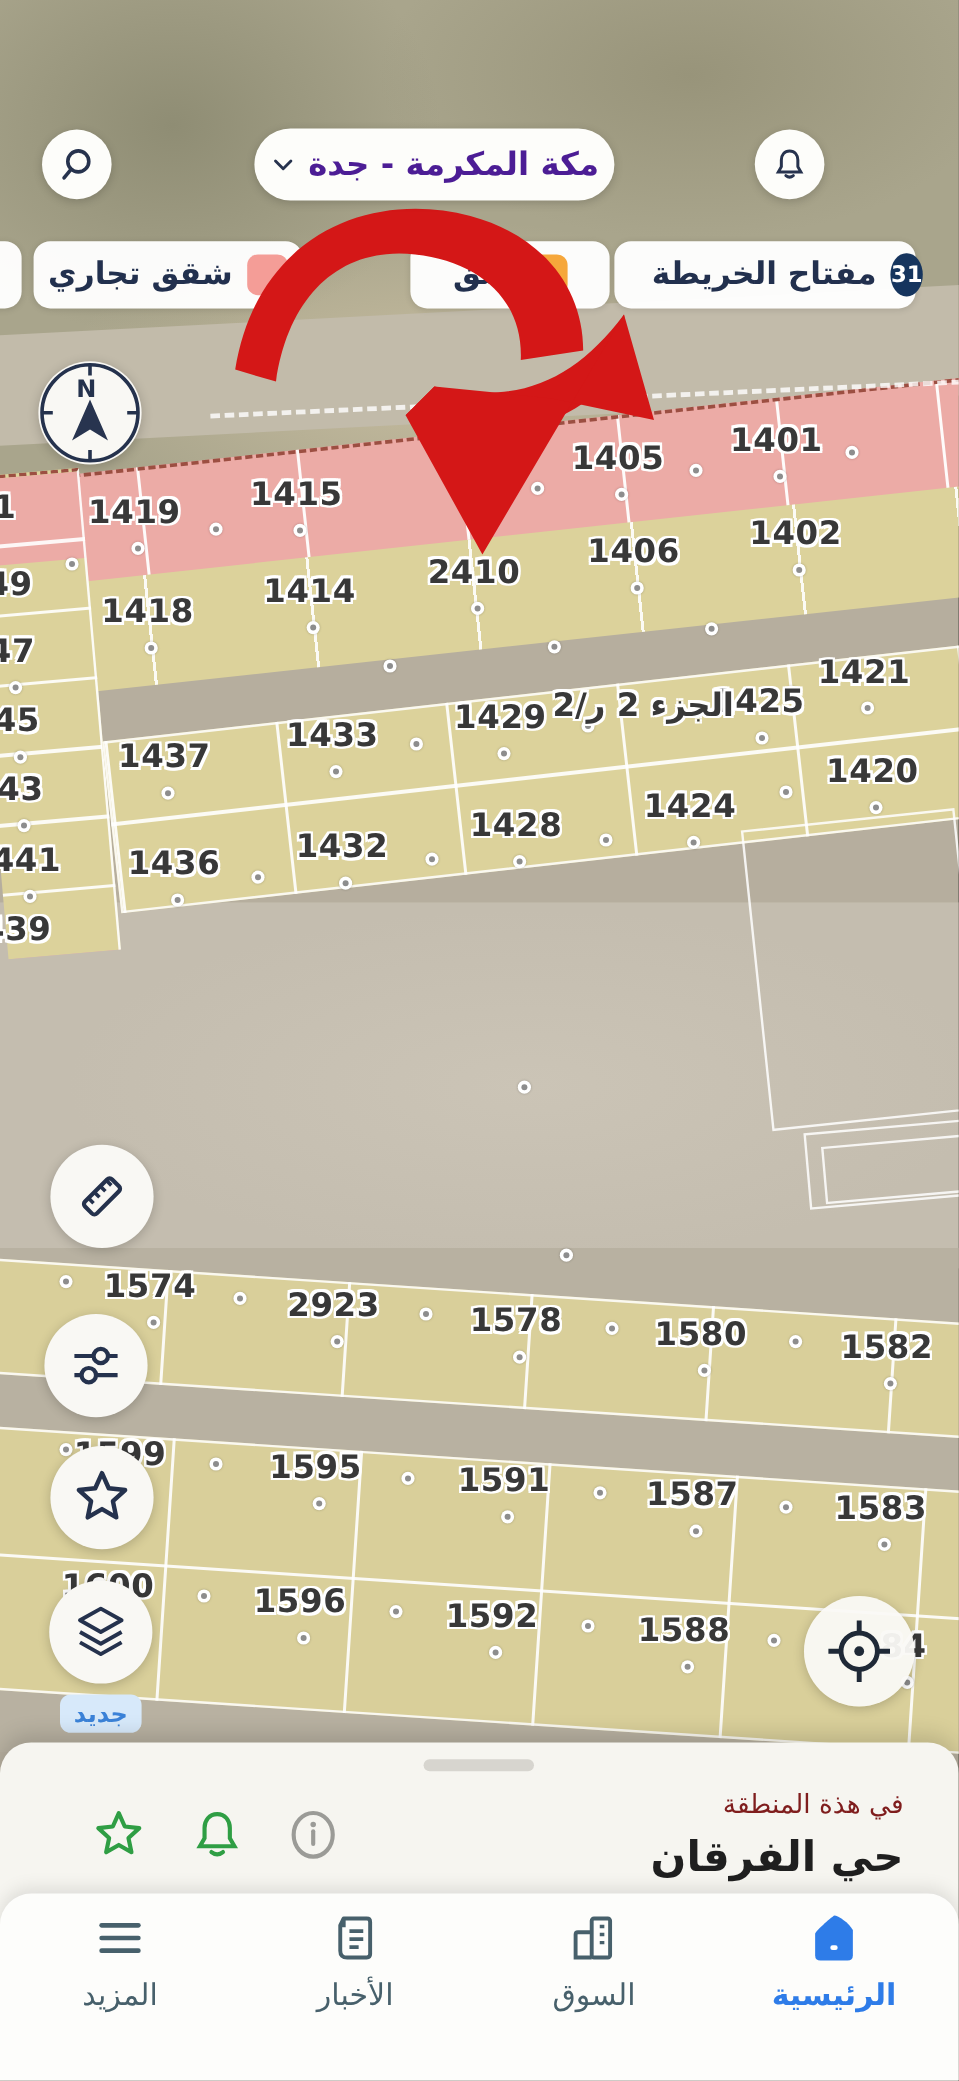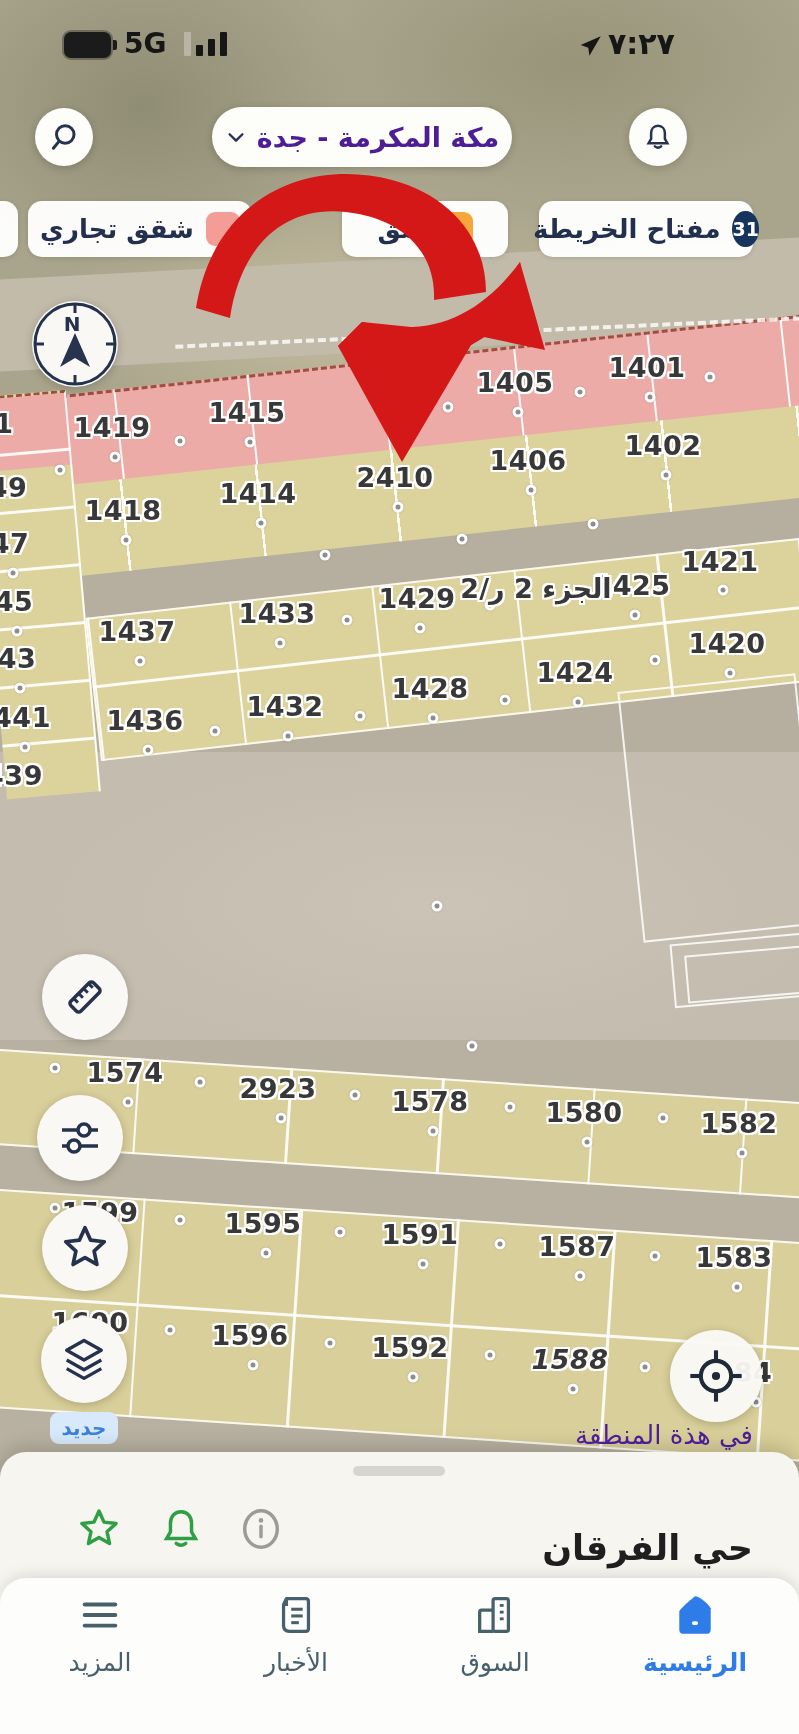--- a/index.html
+++ b/index.html
@@ -68,21 +68,21 @@
   #search-btn{left:35px;top:108px;}
   #bell-btn{left:629px;top:108px;}
   #loc-pill{left:212px;top:107px;width:300px;height:60px;border-radius:30px;background:#fdfdfa;z-index:36;
     display:flex;align-items:center;justify-content:center;gap:10px;box-shadow:0 2px 8px rgba(0,0,0,.18);}
   #loc-pill span{font-size:27px;font-weight:700;color:#4c1d95;}
   
   .chip{position:absolute;top:201px;height:56px;border-radius:14px;background:rgba(255,255,255,.96);z-index:30;
     display:flex;align-items:center;justify-content:center;gap:12px;box-shadow:0 1px 5px rgba(0,0,0,.12);}
   .chip .sq{width:34px;height:34px;border-radius:9px;}
   .chip .txt{font-size:26px;font-weight:700;color:#22304e;white-space:nowrap;}
-  #chip-key{left:539px;width:214px;}
+  #chip-key{left:512px;width:214px;padding-left:37px;}
   #chip-key .badge{width:36px;height:36px;border-radius:50%;background:#16355e;color:#fff;font-size:19px;font-weight:700;
     display:flex;align-items:center;justify-content:center;}
   #chip-2{left:342px;width:166px;}
   #chip-3{left:28px;width:224px;}
   #chip-4{left:-46px;width:64px;}
   
   #watermark{left:596px;top:228px;z-index:13;text-align:center;color:rgba(255,255,255,.55);}
   #watermark .b{font-size:30px;font-weight:700;}
   #watermark .u{font-size:21px;}
   
@@ -95,21 +95,21 @@
   #tool-layers{left:41px;top:1317px;}
   #tool-locate{left:670px;top:1330px;width:92px;height:92px;background:rgba(250,249,245,.95);}
   #new-badge{left:50px;top:1412px;width:68px;height:32px;background:#d7e9fa;border-radius:9px;z-index:21;
     display:flex;align-items:center;justify-content:center;font-size:20px;font-weight:700;color:#3b82d8;}
   
   #red-arrow{left:0;top:0;z-index:32;pointer-events:none;}
   
   #sheet{left:0;top:1452px;width:799px;height:282px;background:#f6f5f0;border-radius:26px 26px 0 0;z-index:40;
     box-shadow:0 -6px 18px rgba(0,0,0,.15);}
   #handle{left:353px;top:1466px;width:92px;height:10px;border-radius:5px;background:#d7d5cf;z-index:41;}
-  #ctx-label{right:46px;top:1420px;font-size:26px;color:#4c1d95;z-index:41;}
+  #ctx-label{right:46px;top:1492px;font-size:22px;color:#7f1d1d;z-index:41;}
   #district{right:46px;top:1528px;font-size:35px;font-weight:700;color:#1f1f1f;z-index:41;}
   .sheet-icon{position:absolute;top:1506px;z-index:41;}
   #sheet-star{left:76px;} #sheet-bell{left:158px;} #sheet-info{left:238px;}
   
   #navbar{left:0;top:1578px;width:799px;height:156px;background:#fdfdfb;border-radius:26px 26px 0 0;z-index:42;
     box-shadow:0 -4px 14px rgba(0,0,0,.10);}
   .nav-item{position:absolute;top:1592px;width:140px;z-index:43;display:flex;flex-direction:column;align-items:center;gap:10px;}
   .nav-item .lbl{font-size:25px;color:#47606b;}
   .nav-item.active .lbl{color:#2e7ce8;font-weight:700;}
   #nav-home{left:625px;} #nav-market{left:425px;} #nav-news{left:226px;} #nav-more{left:30px;}
@@ -205,21 +205,21 @@
       <span class="plot-label" style="left: 577px; top: 1246px;">1587</span>
       <span class="dot" style="left: 580px; top: 1276px;"></span>
       <span class="plot-label" style="left: 734px; top: 1257px;">1583</span>
       <span class="dot" style="left: 737px; top: 1287px;"></span>
       <span class="plot-label" style="left: 90px; top: 1322px;">1600</span>
       <span class="dot" style="left: 93px; top: 1352px;"></span>
       <span class="plot-label" style="left: 250px; top: 1335px;">1596</span>
       <span class="dot" style="left: 253px; top: 1365px;"></span>
       <span class="plot-label" style="left: 410px; top: 1347px;">1592</span>
       <span class="dot" style="left: 413px; top: 1377px;"></span>
-      <span class="plot-label" style="left: 570px; top: 1359px; font-style: italic;">1588</span>
+      <span class="plot-label" style="left: 570px; top: 1359px;">1588</span>
       <span class="dot" style="left: 573px; top: 1389px;"></span>
       <span class="plot-label" style="left: 753px; top: 1372px;">84</span>
       <span class="dot" style="left: 756px; top: 1402px;"></span>
       <span class="dot" style="left: 710px; top: 377px;"></span>
       <span class="dot" style="left: 580px; top: 392px;"></span>
       <span class="dot" style="left: 448px; top: 407px;"></span>
       <span class="dot" style="left: 180px; top: 441px;"></span>
       <span class="dot" style="left: 593px; top: 524px;"></span>
       <span class="dot" style="left: 462px; top: 539px;"></span>
       <span class="dot" style="left: 325px; top: 555px;"></span>
@@ -249,34 +249,20 @@
       <span class="dot" style="left: 645px; top: 1367px;"></span>
     </div>
 
 
   <svg id="red-arrow" class="abs" width="799" height="560" viewBox="0 0 799 560">
     <path d="M196,308 C214,196 308,158 392,180 C452,196 486,240 486,292 L434,300 C436,250 400,218 346,212 C282,205 240,248 230,318 Z" fill="#d41717"></path>
     <path d="M520,262 C478,318 430,338 362,322 L338,346 C428,376 482,352 524,300 Z" fill="#d41717"></path>
     <path d="M520,262 L545,350 L460,332 L362,322 L338,346 L402,462 Z" fill="#d41717"></path>
   </svg>
 
-  <div class="abs" id="statusbar">
-    <div class="abs" id="battery"></div>
-    <div class="abs" id="net-label">5G</div>
-    <div class="abs" id="signal">
-      <div class="sigbar" style="left:0;height:24px;background:#b9b4a6;"></div>
-      <div class="sigbar" style="left:12px;height:11px;"></div>
-      <div class="sigbar" style="left:24px;height:17px;"></div>
-      <div class="sigbar" style="left:36px;height:24px;"></div>
-    </div>
-    <svg class="abs" id="loc-arrow" width="26" height="26" viewBox="0 0 24 24">
-      <path d="M21 3 L10.5 21 L9.5 13.5 L2.5 11 Z" fill="#161616"></path>
-    </svg>
-    <div class="abs" id="time">٧:٢٧</div>
-  </div>
 
   <div class="circle-btn" id="search-btn">
     <svg width="30" height="30" viewBox="0 0 24 24">
       <circle cx="13" cy="10" r="7" fill="none" stroke="#27334e" stroke-width="2.4"></circle>
       <line x1="8" y1="15.5" x2="3.5" y2="21" stroke="#27334e" stroke-width="2.4" stroke-linecap="round"></line>
     </svg>
   </div>
   <div id="loc-pill" class="abs">
     <svg width="22" height="22" viewBox="0 0 24 24">
       <polyline points="5,9 12,16 19,9" fill="none" stroke="#27334e" stroke-width="2.6" stroke-linecap="round" stroke-linejoin="round"></polyline>

